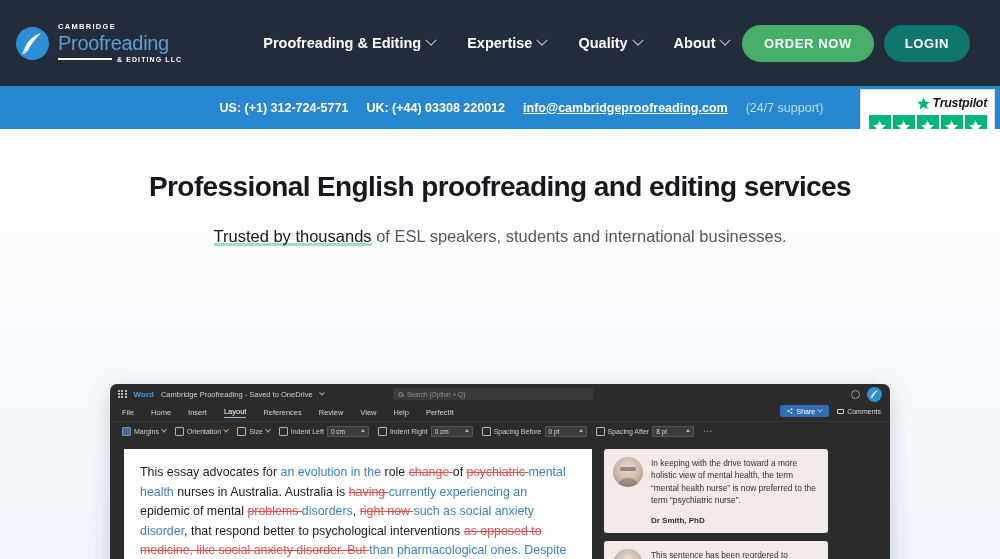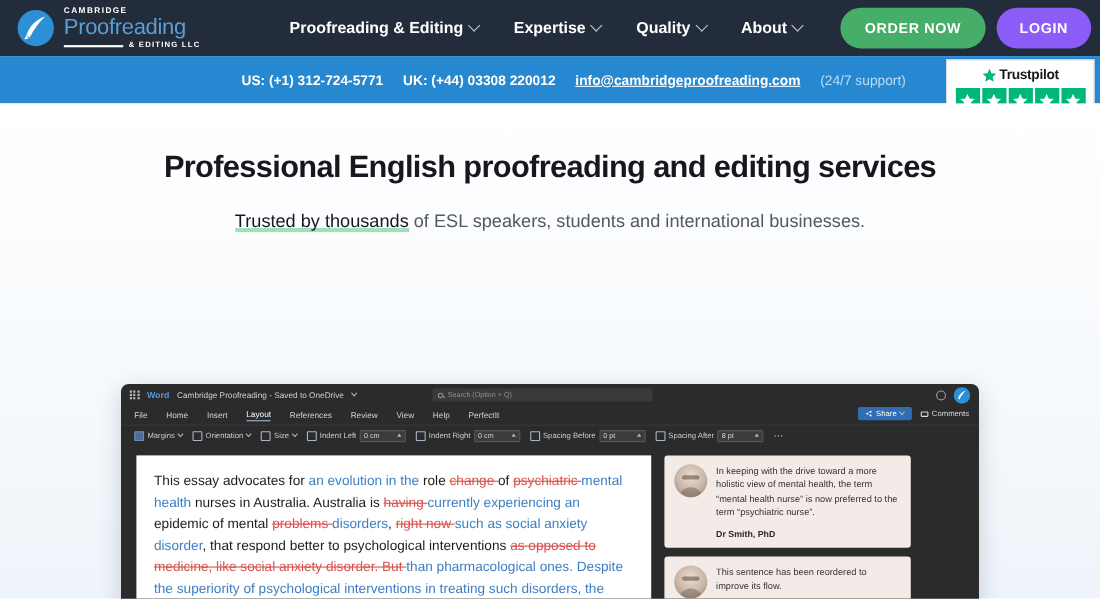--- a/index.html
+++ b/index.html
@@ -5,25 +5,25 @@
   * { box-sizing: border-box; margin: 0; padding: 0; }
   html, body {
     width: 1000px; height: 559px;
     overflow: hidden;
     font-family: "Liberation Sans", sans-serif;
     background: #ffffff;
   }
 
   
   .topnav {
-    height: 51px;
+    height: 86px;
     background: #232c3b;
     display: flex;
     align-items: center;
-    padding: 0 8px 0 16px;
+    padding: 0 30px 0 16px;
   }
   .logo-wrap { display: flex; align-items: center; gap: 9px; }
   .logo-mark {
     width: 33px; height: 33px; border-radius: 50%;
     background: #2d8fd5;
     position: relative; flex: none;
   }
   .logo-mark svg { position: absolute; left: 6px; top: 5px; }
   .logo-text { display: flex; flex-direction: column; line-height: 1; }
   .logo-cambridge {
@@ -59,21 +59,21 @@
     flex: none;
   }
 
   .nav-actions { margin-left: auto; display: flex; align-items: center; gap: 10px; }
   .btn-order {
     background: #47ae6a; color: #fff; font-size: 13px; font-weight: bold;
     letter-spacing: 0.6px; border: none; border-radius: 22px;
     padding: 11px 22px; cursor: pointer;
   }
   .btn-login {
-    background: #8b5cf6; color: #fff; font-size: 13px; font-weight: bold;
+    background: #0f766e; color: #fff; font-size: 13px; font-weight: bold;
     letter-spacing: 0.6px; border: none; border-radius: 22px;
     padding: 11px 21px; cursor: pointer;
   }
 
   
   .contactbar {
     height: 43px; background: #2688d0;
     display: flex; align-items: center; justify-content: center;
     gap: 18px; position: relative; padding-left: 43px;
   }
@@ -85,22 +85,22 @@
   .contact-support { color: #bedcf2; font-size: 12.5px; }
 
   .trustpilot {
     position: absolute; right: 5px; top: 3px;
     width: 135px; background: #ffffff;
     border: 1px solid #dcdcdc;
     padding: 6px 7px 5px 7px;
     text-align: center;
   }
   .tp-head {
-    display: flex; align-items: center; justify-content: center;
-    gap: 3px; margin-bottom: 5px;
+    display: flex; align-items: center; justify-content: flex-end;
+    gap: 3px; margin-bottom: 5px; font-style: italic;
   }
   .tp-name { font-size: 12.5px; color: #191919; font-weight: bold; letter-spacing: -0.3px; }
   .tp-stars { display: flex; gap: 2px; justify-content: center; }
   .tp-star {
     width: 22px; height: 22px; background: #00b67a;
     display: flex; align-items: center; justify-content: center;
   }
   .tp-score { font-size: 8px; color: #5b5b5b; margin-top: 5px; }
   .tp-score b { color: #191919; }
 

